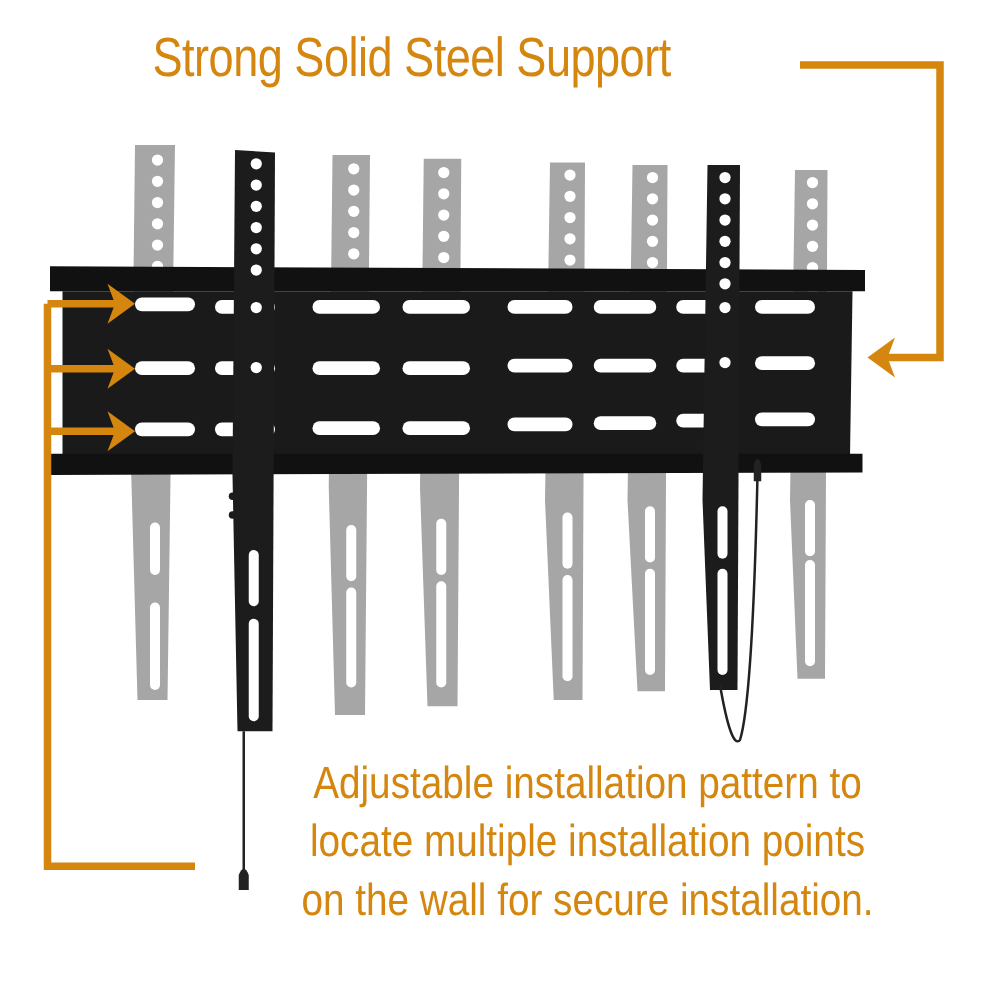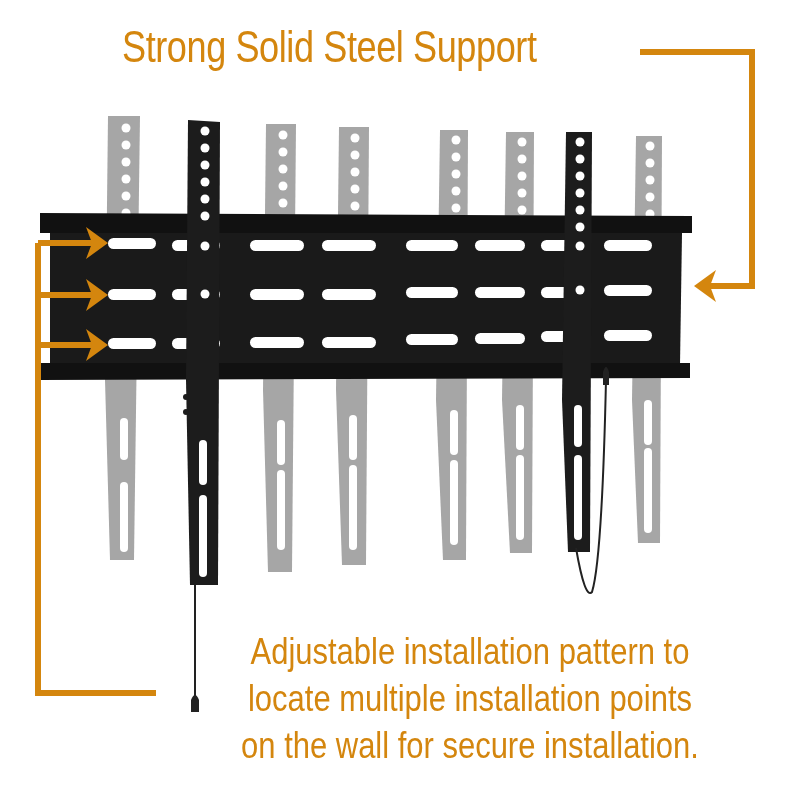--- a/index.html
+++ b/index.html
@@ -1,21 +1,21 @@
 <!DOCTYPE html>
 <html><head>
 <meta charset="utf-8">
 <style>
   html, body { margin: 0; padding: 0; background: #ffffff; }
   body { width: 800px; height: 800px; position: relative; overflow: hidden;
          font-family: "Liberation Sans", sans-serif; }
   .title { position: absolute; left: 122px; top: 22px; width: 500px;
            font-family: "Liberation Sans", sans-serif; font-size: 44px; letter-spacing: -0.5px;
            color: #D4860E; white-space: nowrap; transform: scaleX(0.82); transform-origin: left top; }
-  .caption { position: absolute; left: 200px; top: 628px; width: 540px; text-align: center;
+  .caption { position: absolute; left: 200px; top: 602px; width: 540px; text-align: center;
              font-family: "Liberation Sans", sans-serif; font-size: 36px; line-height: 47px;
              color: #D4860E; }
   .caption div { white-space: nowrap; transform: scaleX(0.86); transform-origin: center; }
   svg.art { position: absolute; left: 0; top: 0; }
 </style>
 </head>
 <body>
 
 <svg class="art" width="800" height="800" viewBox="0 0 800 800">
   <defs>

